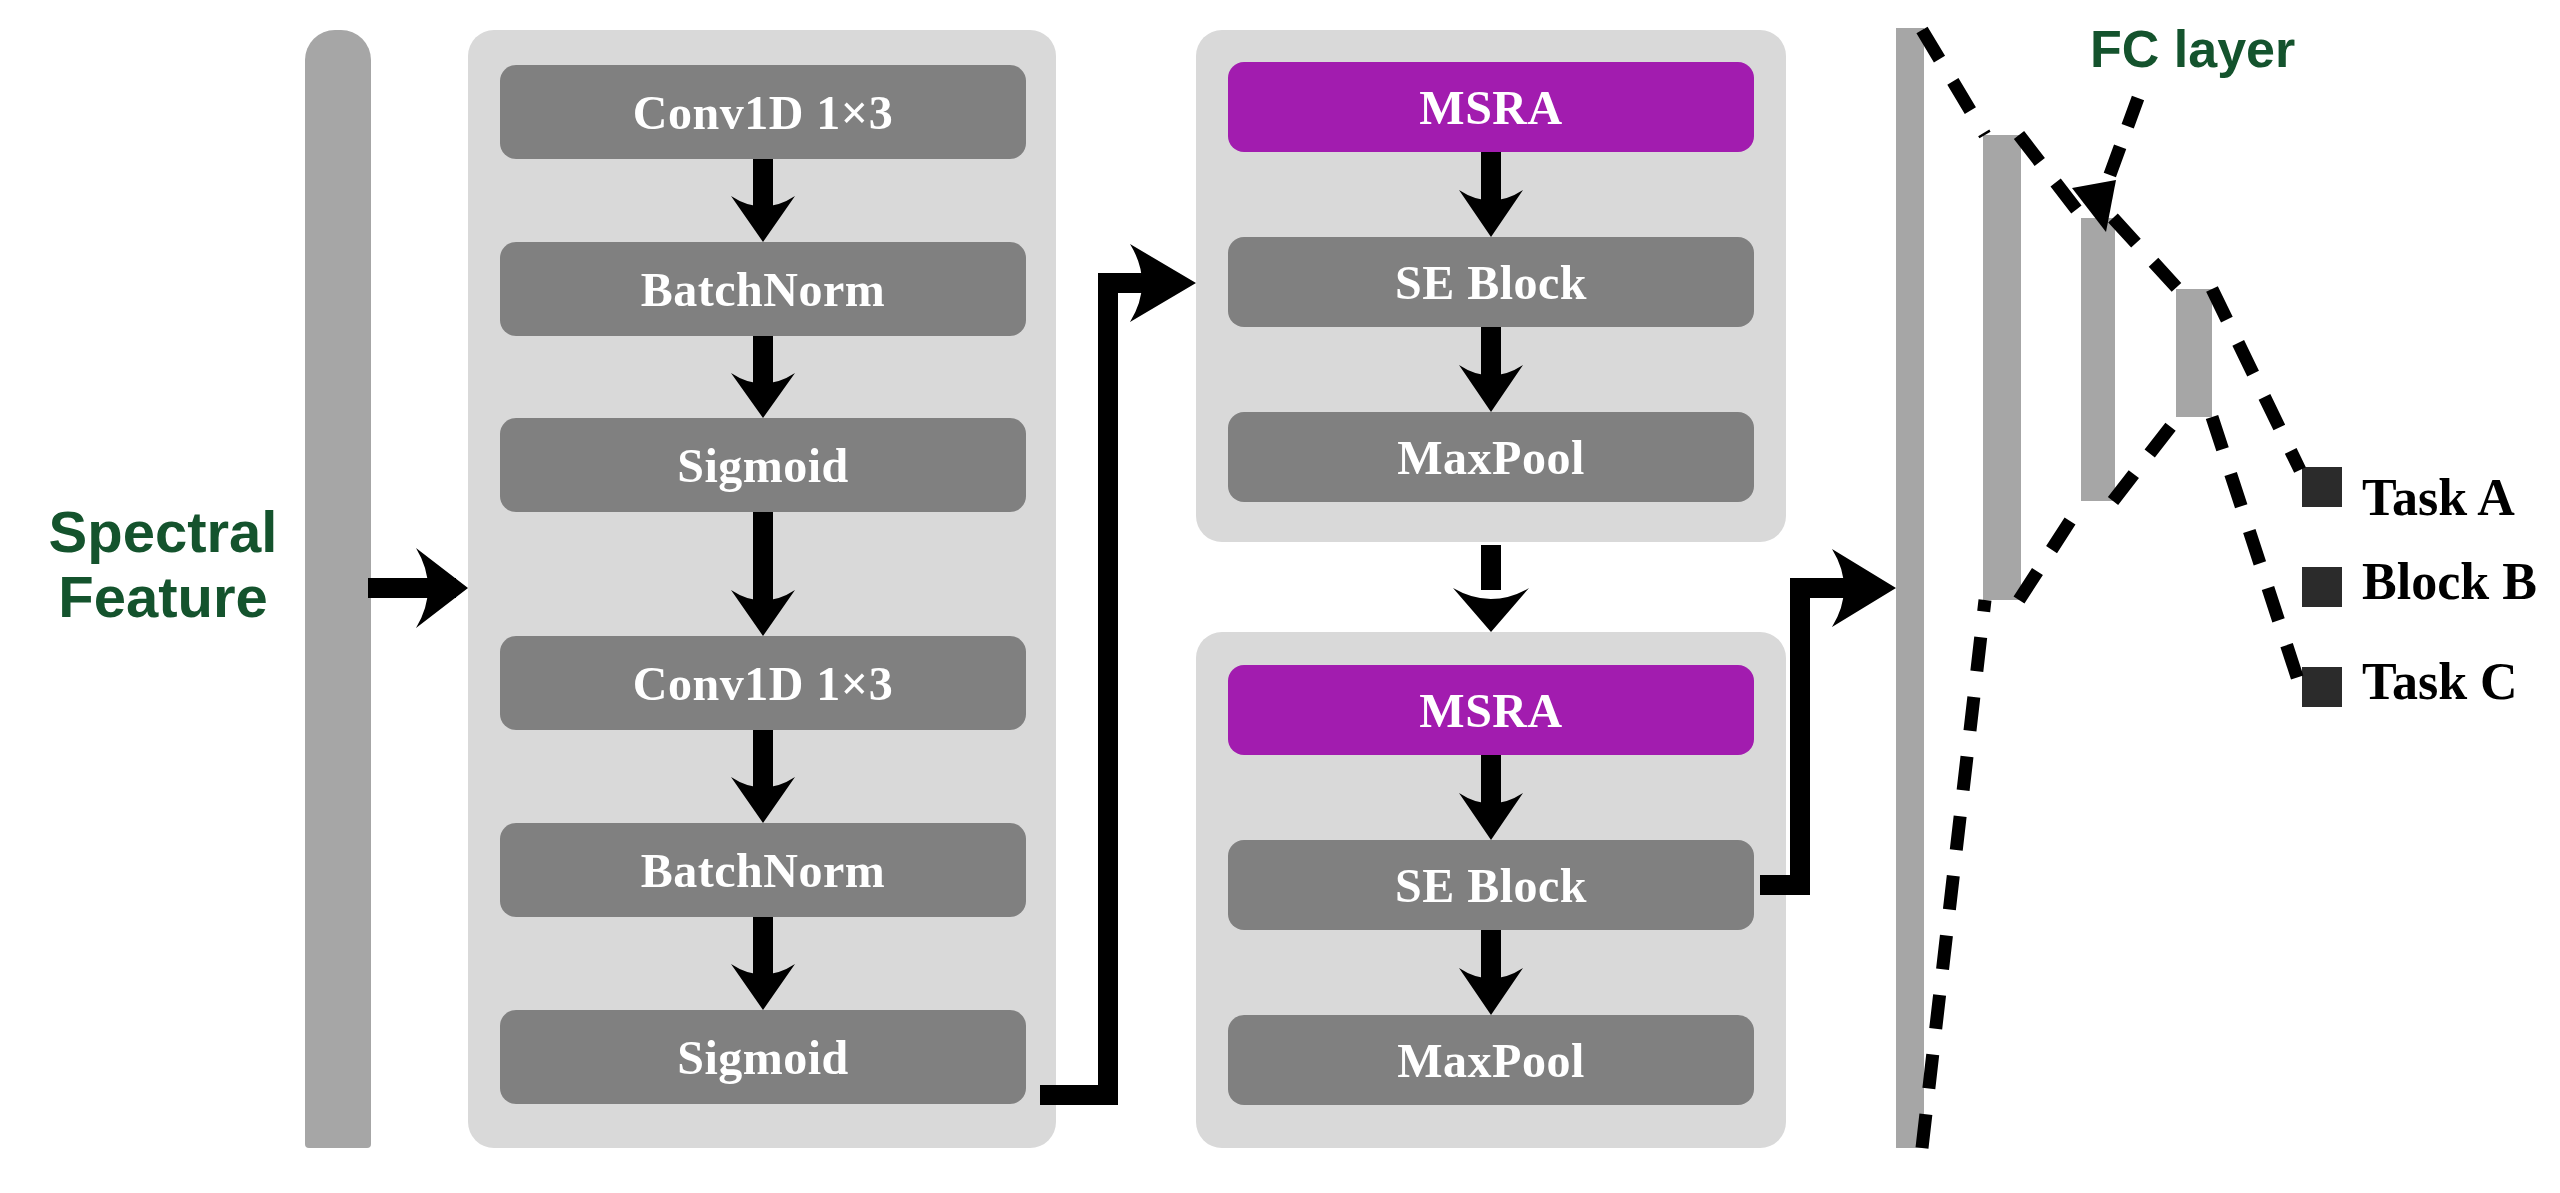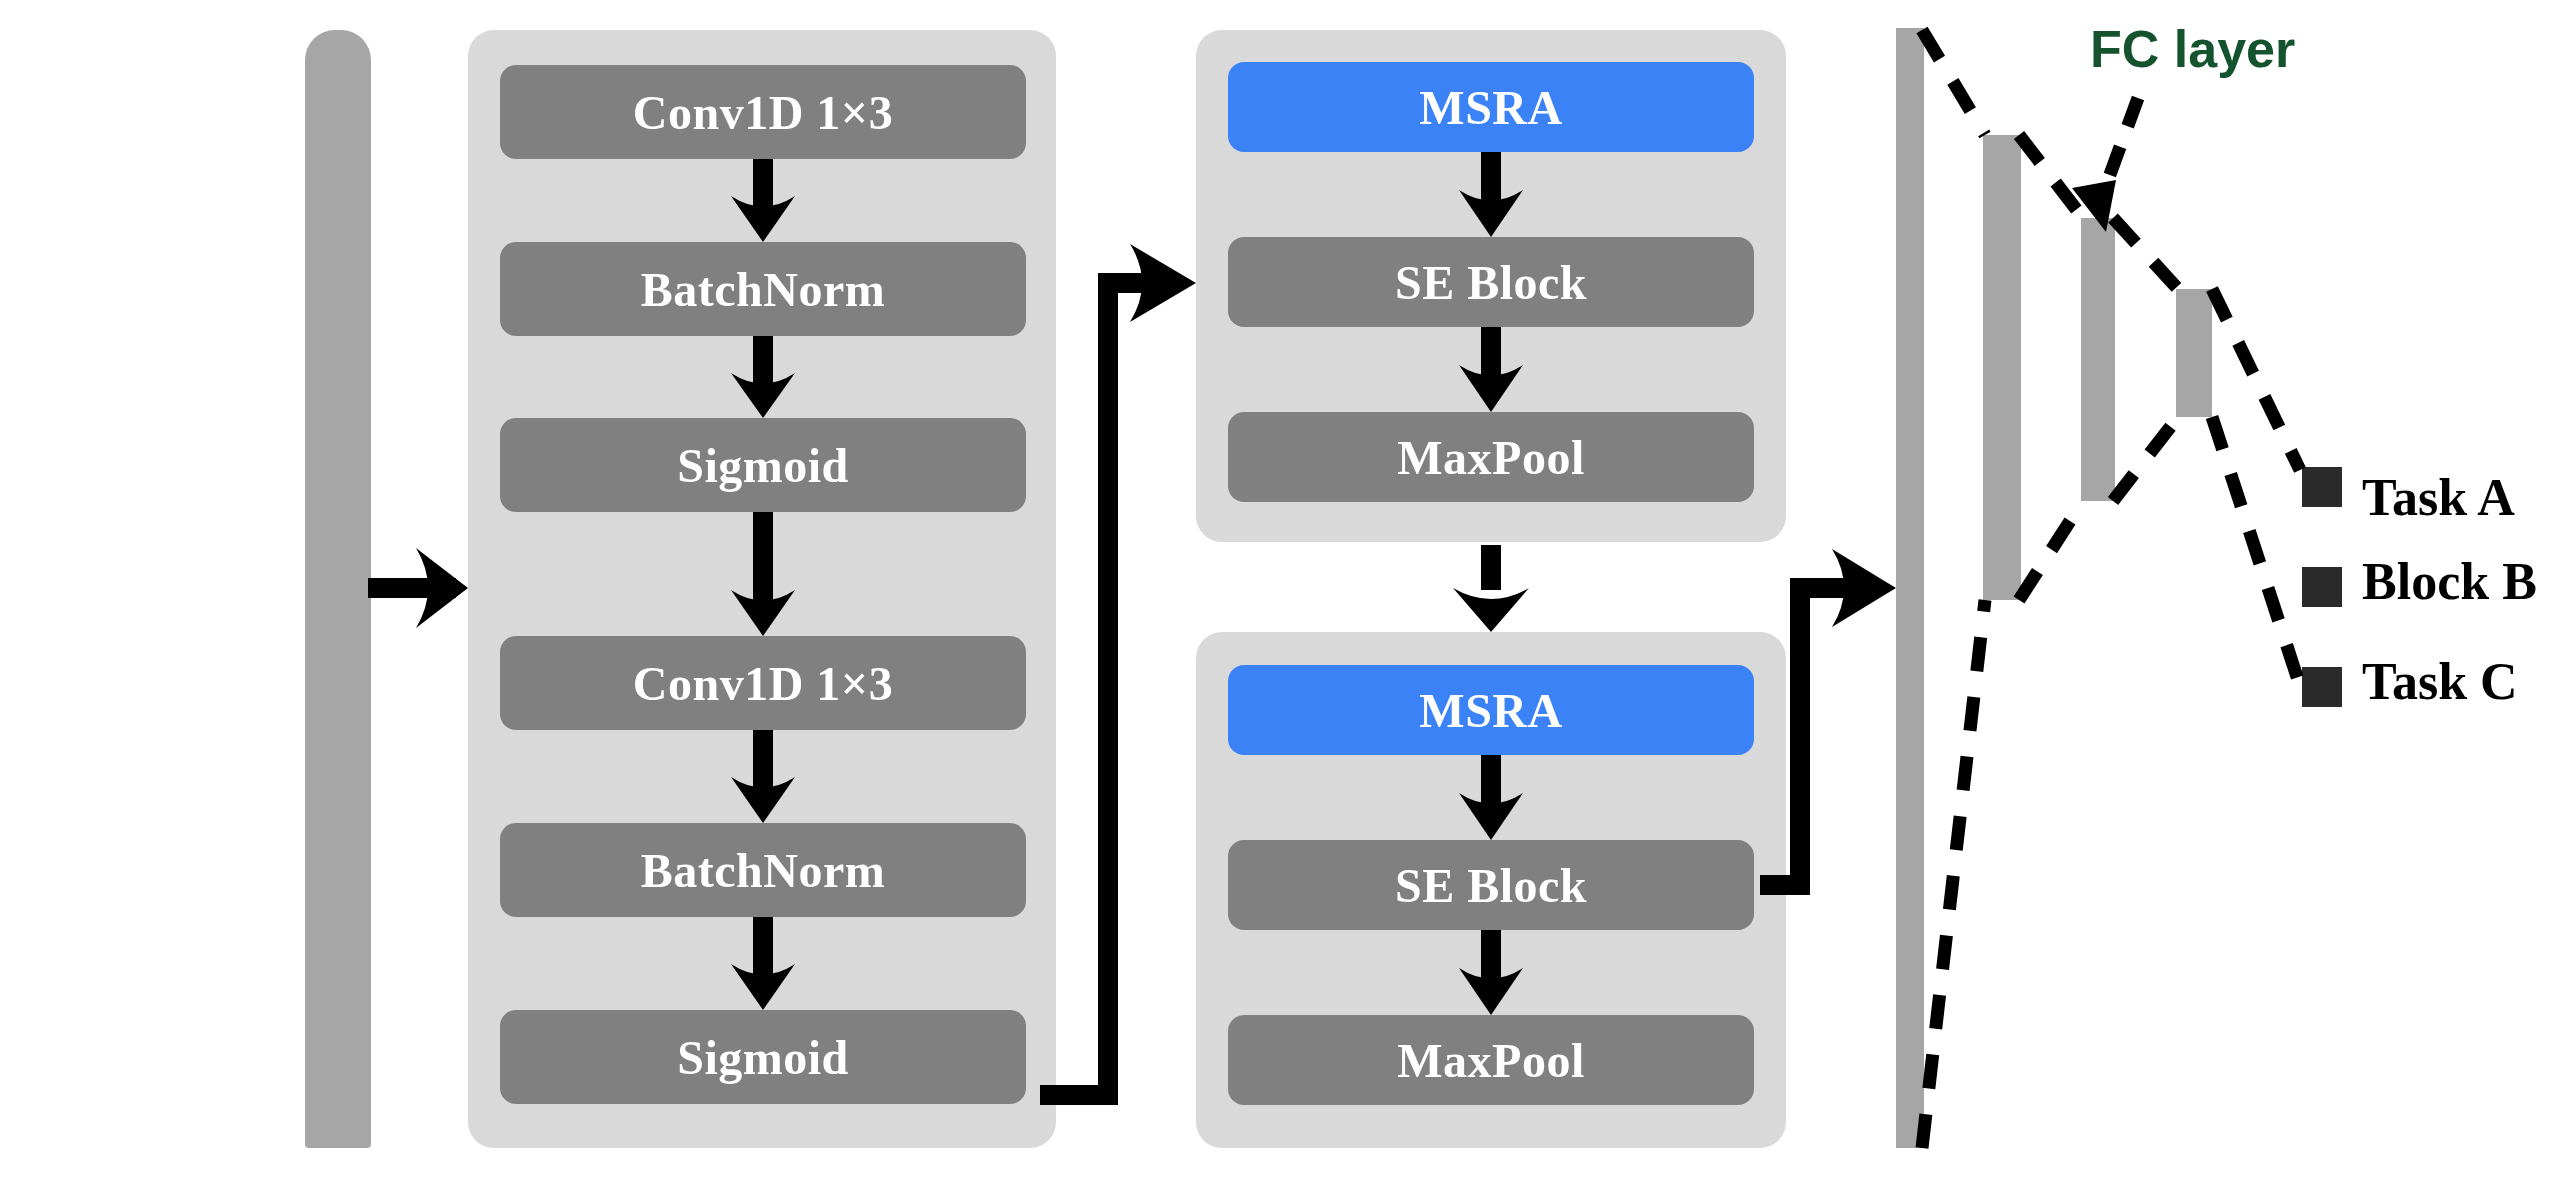--- a/index.html
+++ b/index.html
@@ -80,21 +80,21 @@
     align-items: center;
     justify-content: center;
     color: #ffffff;
     font-family: "Liberation Serif", "DejaVu Serif", serif;
     font-weight: bold;
     font-size: 48px;
     letter-spacing: 0.5px;
     white-space: pre;
   }
   .op-gray { background: #808080; }
-  .op-dark { background: #3b82f6; }
+  .op-dark { background: #a21caf; }
 
   
   #arrow-layer {
     position: absolute;
     left: 0; top: 0;
     width: 2560px;
     height: 1193px;
     pointer-events: none;
   }
 
@@ -108,20 +108,22 @@
   .task-swatch {
     position: absolute;
     background: #2b2b2b;
   }
 </style>
 </head>
 <body>
 
 <div id="stage">
 
+  <div class="label-text" id="spectral-feature">Spectral
+Feature</div>
 
   <div class="abs" id="input-bar"></div>
 
   <div class="group-box" id="group-conv"></div>
 
   <div class="op-block op-gray" style="left:500px; top:65px; width:526px; height:94px;">Conv1D 1×3</div>
   <div class="op-block op-gray" style="left:500px; top:242px; width:526px; height:94px;">BatchNorm</div>
   <div class="op-block op-gray" style="left:500px; top:418px; width:526px; height:94px;">Sigmoid</div>
   <div class="op-block op-gray" style="left:500px; top:636px; width:526px; height:94px;">Conv1D 1×3</div>
   <div class="op-block op-gray" style="left:500px; top:823px; width:526px; height:94px;">BatchNorm</div>

